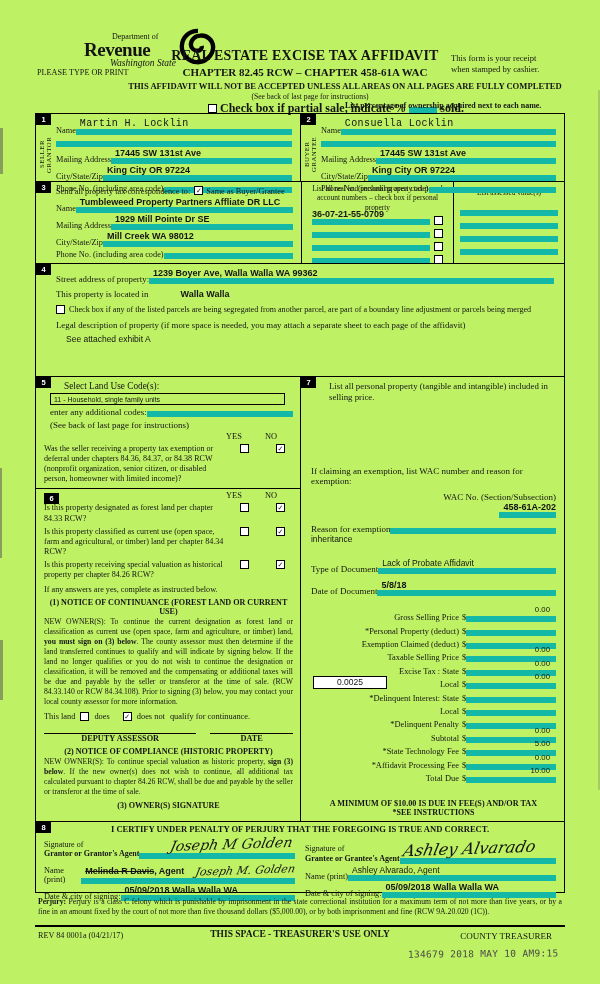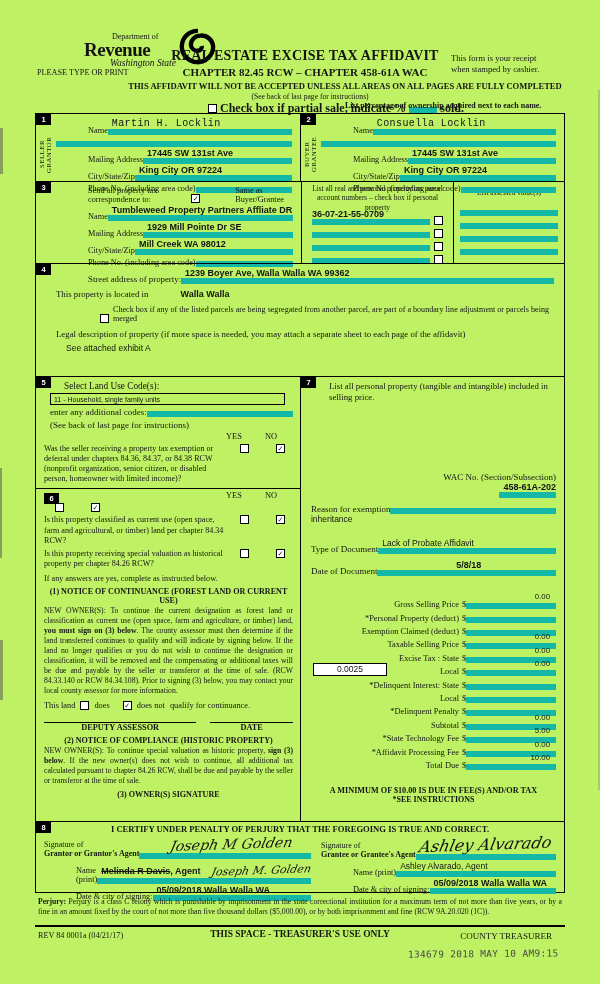--- a/index.html
+++ b/index.html
@@ -27,21 +27,21 @@
   .formbox { position:absolute; left:35px; top:113px; width:530px; height:780px; border:1.4px solid #000; }
   .cb { display:inline-block; width:9px; height:9px; border:1.1px solid #000; background:#fff;
         font:7px/8px "Liberation Sans",sans-serif; text-align:center; vertical-align:-1px; flex:none; }
   .cb i { font-style:normal; }
   .badge { position:absolute; left:0; top:0; width:15px; height:11px; background:#000; color:#fff;
            font:bold 7.5px/11px "Liberation Sans",sans-serif; text-align:center; }
   .ul { border-bottom:6px solid #14b8a6; }
   .fill  { font-family:"Liberation Sans",sans-serif; font-weight:bold; font-size:9px; }
   .filln { font-family:"Liberation Sans",sans-serif; font-size:8.5px; }
   .mono  { font-family:"Liberation Mono",monospace; font-size:10px; letter-spacing:0.4px; }
-  .lab { font-size:8.3px;margin-left:32px; }
+  .lab { font-size:8.3px; }
   
   .r12 { display:flex; height:67px; }
   .half { position:relative; width:50%; padding:3px 8px 2px 20px; }
   .half + .half { border-left:1.3px solid #000; }
   .side { position:absolute; left:2px; top:14px; writing-mode:vertical-rl; transform:rotate(180deg);
           font-size:6.8px; letter-spacing:0.5px; line-height:7px; text-align:center; }
   .frow { display:flex; align-items:flex-end; margin-top:1px; }
   .frow .grow { flex:1 1 auto; min-height:11px; padding-left:4px; white-space:nowrap; overflow:hidden; }
   
   .r3 { display:flex; height:82px; border-top:1.3px solid #000; }
@@ -79,21 +79,21 @@
   
   .mrow { position:relative; display:flex; align-items:flex-end; height:13.4px; }
   .mlabel { width:148px; text-align:right; font-size:8.4px; flex:none; }
   .mdollar { font-size:8.4px; padding-left:3px; flex:none; }
   .mline { flex:1 1 auto; min-height:11px; text-align:right; }
   .mval { font-family:"Liberation Sans",sans-serif; font-size:7.8px; padding-right:6px; }
   .rate-box { position:absolute; left:2px; top:0px; width:74px; height:13px; border:1.6px solid #000;
               text-align:center; font:8.5px/11px "Liberation Sans",sans-serif; background:#fff; }
   
   .r8 { position:relative; height:73px; border-top:1.3px solid #000; padding:2px 8px 0 8px; }
-  .r8-cols { display:flex; gap:10px; }
+  .r8-cols { display:flex; gap:10px;align-items:center; }
   .r8 .col { flex:1 1 50%; }
   .srow { display:flex; align-items:flex-end; margin-top:1px; }
   .srow .grow { flex:1 1 auto; padding-left:4px; white-space:nowrap; }
   .script { font-family:"DejaVu Serif",serif; font-style:italic; white-space:nowrap;
             transform:skewX(-14deg) rotate(-2deg); display:inline-block; }
   .strike { text-decoration:line-through; }
   
   .perjury { position:absolute; left:38px; top:897px; width:524px; font-size:7.7px; line-height:1.32; text-align:justify; }
   .thick { position:absolute; left:35px; top:925px; width:530px; border-top:2.2px solid #000; }
   .f-rev { position:absolute; left:38px; top:931px; font-size:8.2px; }
@@ -260,21 +260,21 @@
     <div class="r4">
       <span class="badge">4</span>
       <div class="frow" style="margin-top:0;">
         <span class="lab" style="font-size:8.8px;">Street address of property:</span>
         <span class="grow ul fill">1239 Boyer Ave, Walla Walla WA 99362</span>
       </div>
       <div style="margin-top:5px; font-size:8.8px;">
         <span>This property is located in</span>
         <span class="fill" style="margin-left:30px;">Walla Walla</span>
       </div>
-      <div style="margin-top:6px; font-size:8.1px; display:flex; gap:4px; align-items:flex-end;margin-left:44px;">
+      <div style="margin-top:6px; font-size:8.1px; display:flex; gap:4px; align-items:center;">
         <span class="cb"></span>
         <span>Check box if any of the listed parcels are being segregated from another parcel, are part of a boundary line adjustment or parcels being merged</span>
       </div>
       <div style="margin-top:6px; font-size:8.8px;">Legal description of property (if more space is needed, you may attach a separate sheet to each page of the affidavit)</div>
       <div class="filln" style="margin:4px 0 0 10px;">See attached exhibit A</div>
     </div>
 
     <div class="r567">
       <div class="colL">
         <span class="badge">5</span>
@@ -295,20 +295,21 @@
           <span class="cb c2"><i>✓</i></span>
         </div>
         <div class="sec5-div"></div>
         <div style="position:relative;">
           <span class="badge" style="top:2px;">6</span>
           <div class="yesno">
             <span>YES</span>
             <span>NO</span>
           </div>
           <div class="qrow">
+            <div class="qtext">Is this property designated as forest land per chapter 84.33 RCW?</div>
             <span class="cb c1"></span>
             <span class="cb c2"><i>✓</i></span>
           </div>
           <div class="qrow">
             <div class="qtext">Is this property classified as current use (open space, farm and agricultural, or timber) land per chapter 84.34 RCW?</div>
             <span class="cb c1"></span>
             <span class="cb c2"><i>✓</i></span>
           </div>
           <div class="qrow">
             <div class="qtext">Is this property receiving special valuation as historical property per chapter 84.26 RCW?</div>
@@ -342,34 +343,35 @@
           </div>
           <div class="notice-t">(3) OWNER(S) SIGNATURE</div>
 
         </div>
       </div>
 
       <div class="colR">
         <span class="badge">7</span>
         <div style="font-size:8.8px; margin-left:18px; line-height:1.3; width:225px;">List all personal property (tangible and intangible) included in selling price.</div>
         <div style="height:62px;"></div>
+        <div style="font-size:9px;">If claiming an exemption, list WAC number and reason for exemption:</div>
         <div class="frow" style="margin-top:6px;flex-direction:column;">
           <span style="font-size:9px;">WAC No. (Section/Subsection)</span>
           <span class="grow ul fill">458-61A-202</span>
         </div>
         <div class="frow" style="margin-top:5px;">
           <span style="font-size:9px;">Reason for exemption</span>
           <span class="grow ul"></span>
         </div>
         <div class="filln">inheritance</div>
         <div class="frow" style="margin-top:14px;">
           <span style="font-size:9px;">Type of Document</span>
           <span class="grow ul filln">Lack of Probate Affidavit</span>
         </div>
-        <div class="frow" style="margin-top:6px; margin-bottom:20px;text-align:center;">
+        <div class="frow" style="margin-top:6px; margin-bottom:13px;">
           <span style="font-size:9px;">Date of Document</span>
           <span class="grow ul fill">5/8/18</span>
         </div>
 
         <div class="mrow">
           <span class="mlabel">Gross Selling Price</span>
             <span class="mdollar">$</span>
           <span class="mline ul"><span class="mval">0.00</span></span>
         </div>
         <div class="mrow">

